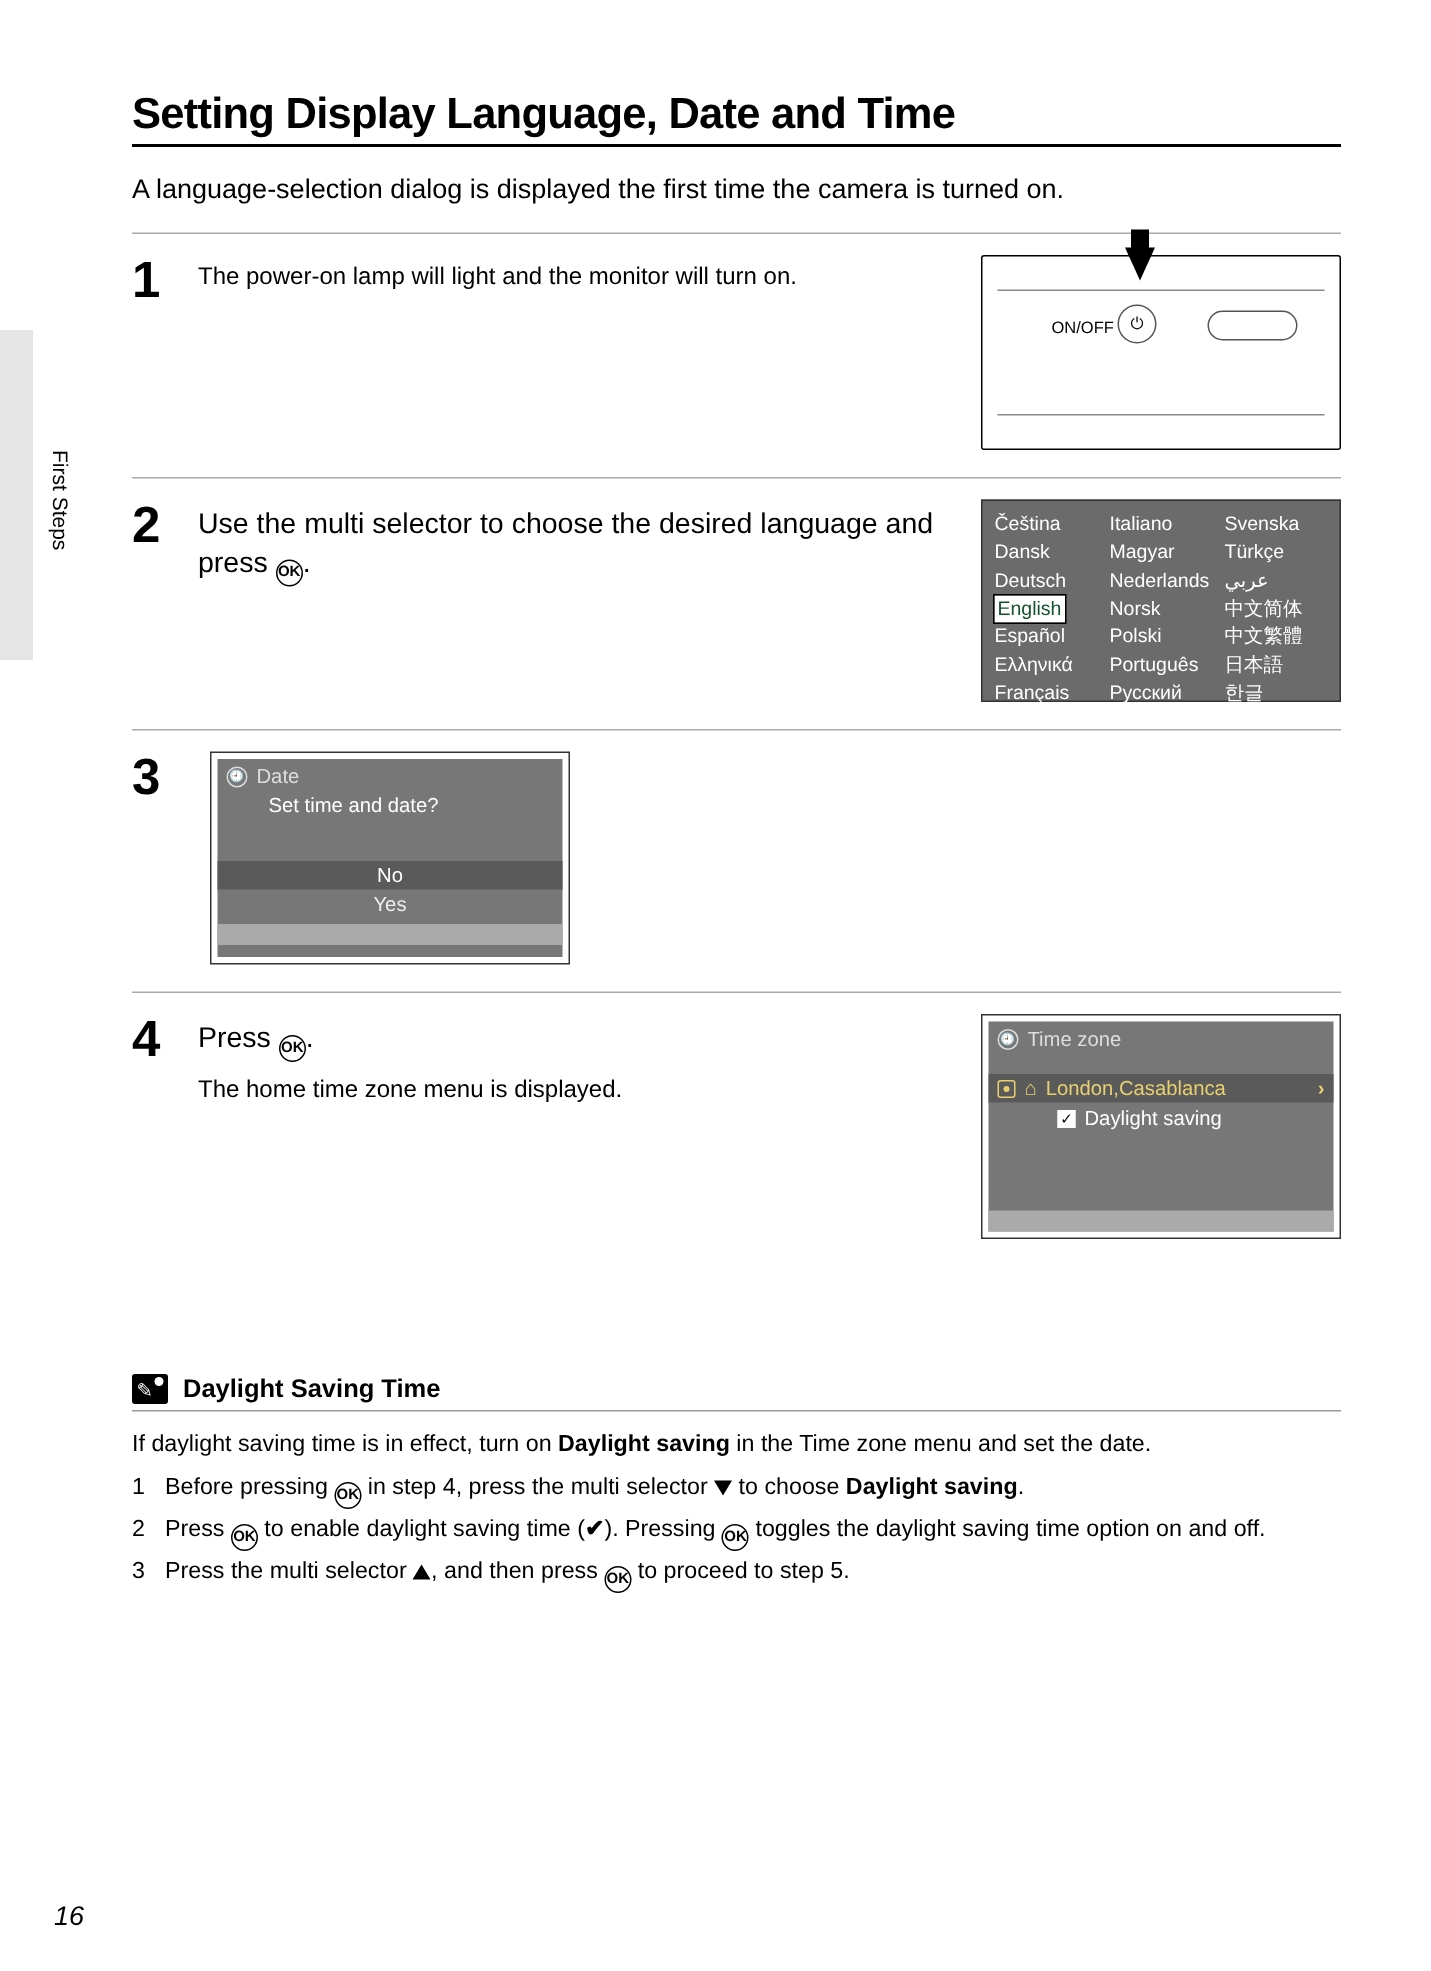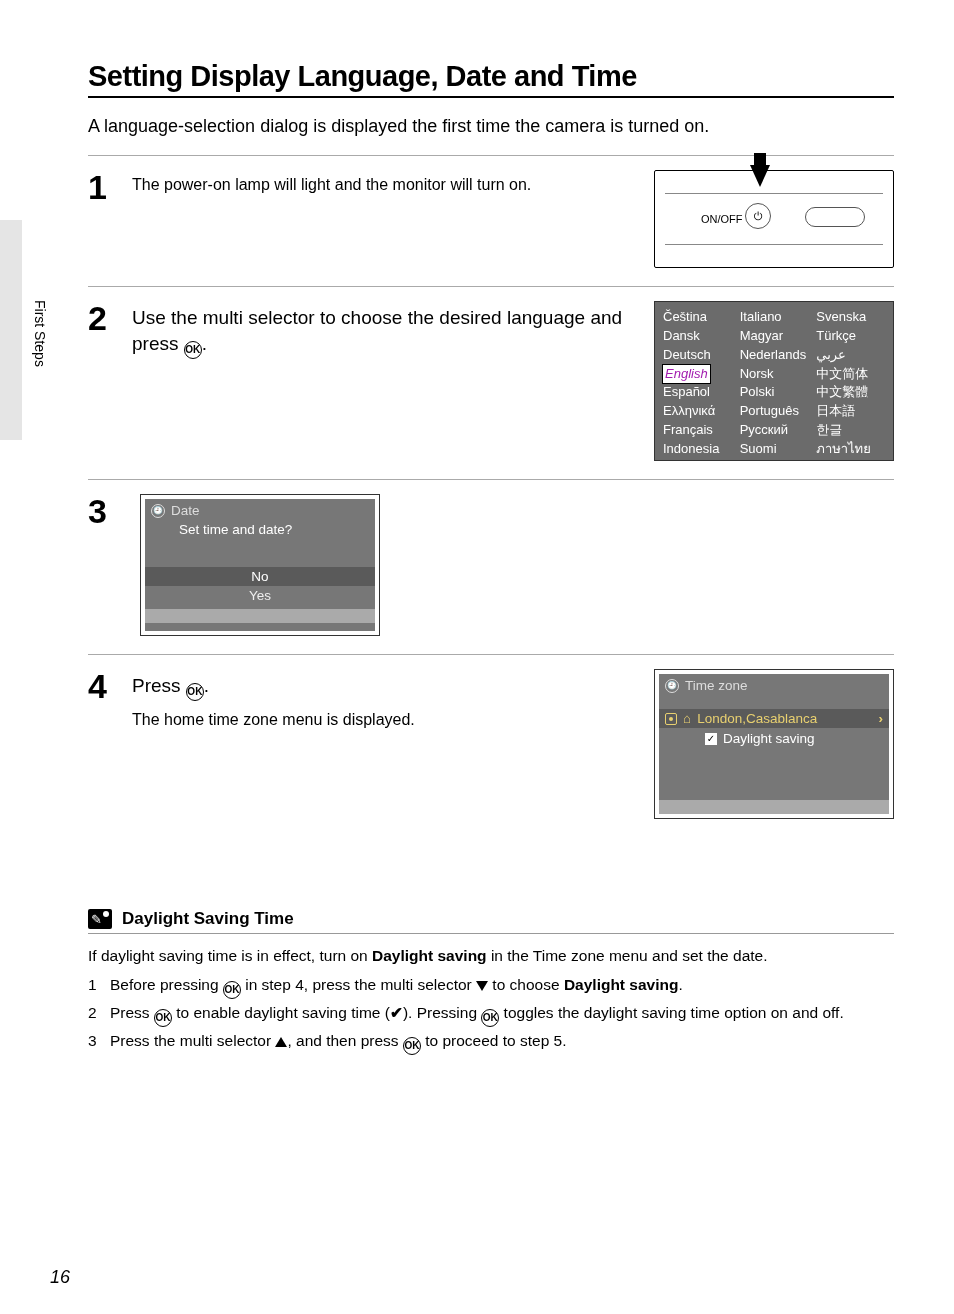--- a/index.html
+++ b/index.html
@@ -73,21 +73,21 @@
     font-size: 10px;
     text-align: center;
     line-height: 16px;
     vertical-align: -2px;
     border-radius: 2px;
   }
   .check-inline { font-weight: 700; }
   
   .camera-top {
     border: 1.5px solid #000;
-    height: 98px;
+    height: 130px;
     position: relative;
     background: #fff;
     border-radius: 2px;
   }
   .camera-top::before, .camera-top::after {
     content:""; position:absolute; left:10px; right:10px;
     border-top:1px solid #888;
   }
   .camera-top::before { top: 22px; }
   .camera-top::after { bottom: 22px; }
@@ -110,30 +110,29 @@
   }
   .arrow-down::before{
     content:""; position:absolute; top:-34px; left:-6px;
     width:12px; height:14px; background:#000;
   }
   
   .lang-grid{
     border:1px solid #333; padding:6px 8px;
     background:#6b6b6b; color:#fff;
     font-size:13px; line-height:1.45;
-    height: 160px;
+    height: 135px;
   }
   .lang-cols{ display:flex; gap:8px; }
   .lang-col{ flex:1; }
   .lang-item{ white-space: nowrap; }
   .lang-sel{
-    background:#fff; color:#a21caf;
+    background:#fff; color:#14532d;
     padding:0 2px; display:inline-block;
     outline:1.5px solid #000;
-    font-style:italic;
   }
   
   .dlg{
     border:1.5px solid #333;
     background:#fff;
     padding: 4px;
   }
   .dlg-screen{
     background:#777; color:#fff;
     font-size:13.5px;
@@ -211,21 +210,21 @@
   .note-list li{ display:flex; gap:8px; margin-bottom:2px; }
   .note-list .liN{ width:14px; flex-shrink:0; }
   .tri-down{ display:inline-block; vertical-align:-1px; width:0;height:0;
     border-left:6px solid transparent; border-right:6px solid transparent;
     border-top:10px solid #000; }
   .tri-up{ display:inline-block; vertical-align:-1px; width:0;height:0;
     border-left:6px solid transparent; border-right:6px solid transparent;
     border-bottom:10px solid #000; }
   .page-num{
     position:absolute; left:36px; bottom:26px;
-    font-size:18px; font-style:italic;margin-left:14px;
+    font-size:18px; font-style:italic;
   }
 </style>
 </head>
 <body>
 
 <div class="side-shade"></div>
 <div class="side-tab">First Steps</div>
 
 <div class="inner">
 

